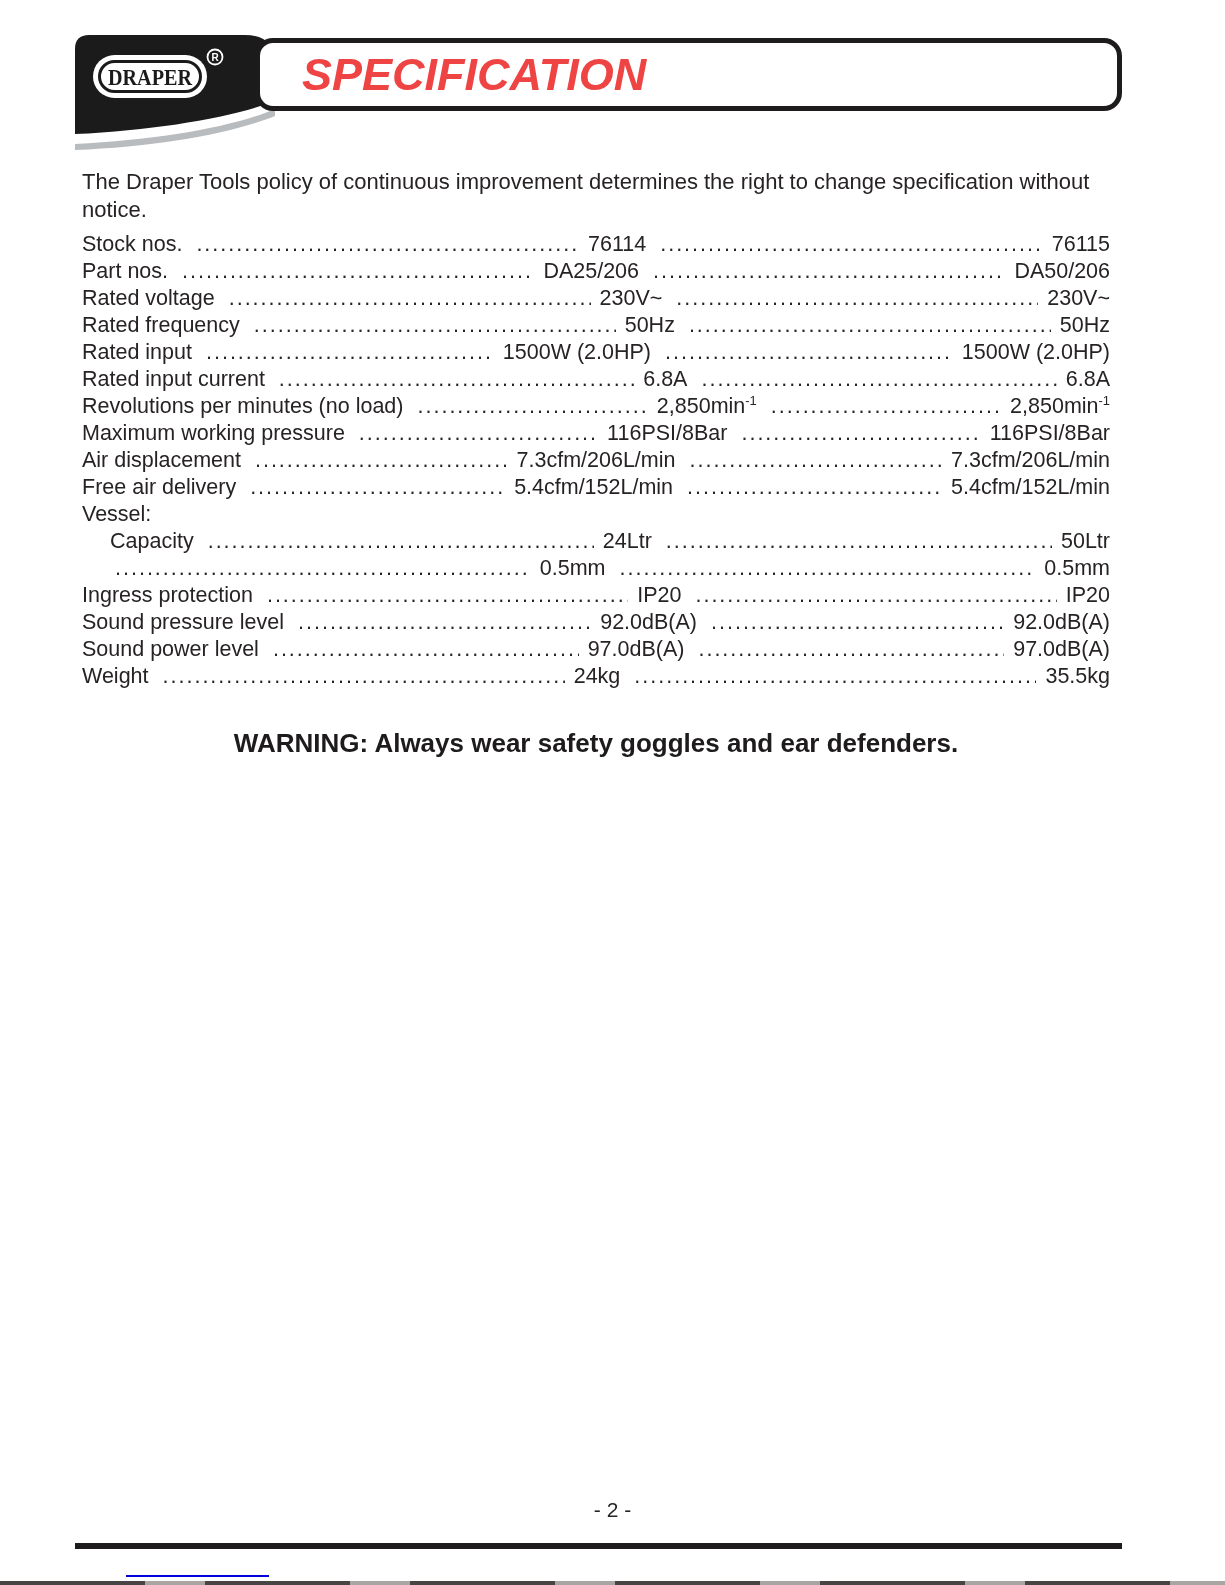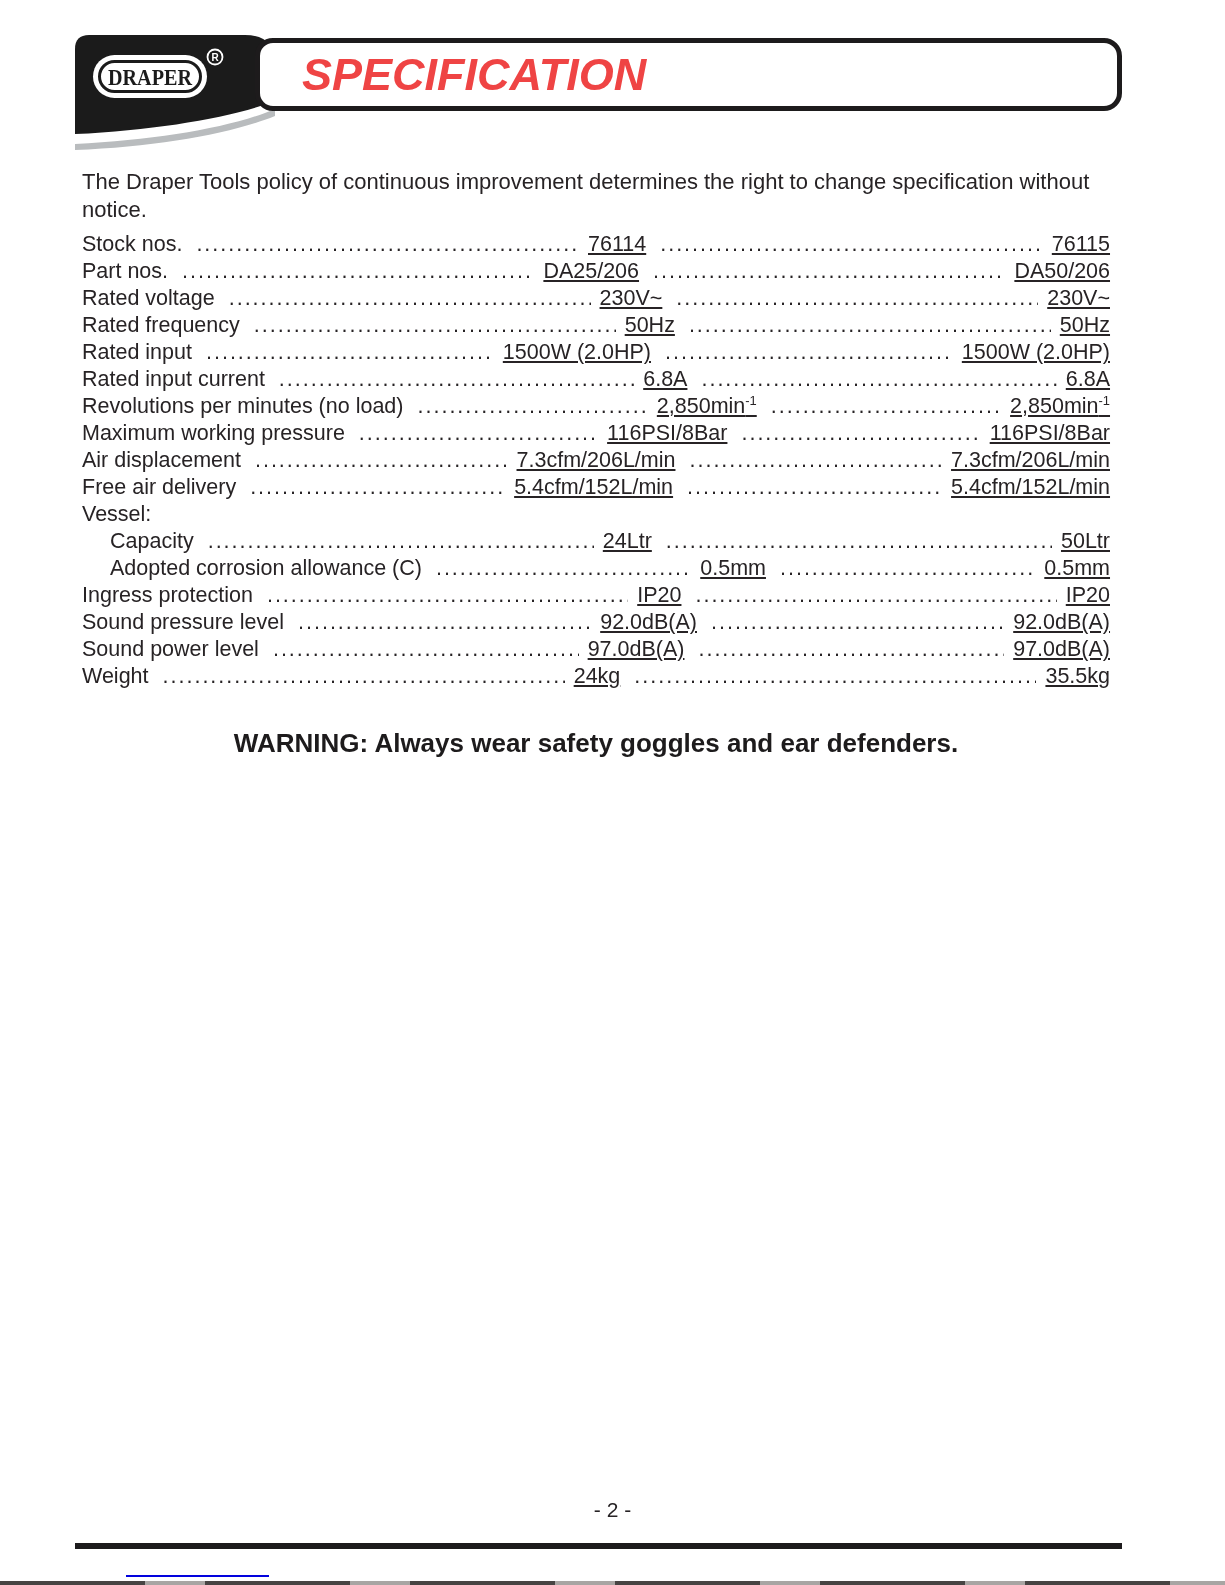--- a/index.html
+++ b/index.html
@@ -35,21 +35,21 @@
   .spec-row.indent{padding-left:28px;}
   .spec-row .label{flex:0 0 auto;}
   .spec-row .dots{
     flex:1 1 0;min-width:14px;overflow:hidden;
     white-space:nowrap;padding:0 5px;height:27px;
   }
   .spec-row .dots::after{
     content:"....................................................................................................................................................";
     letter-spacing:2px;color:#272325;
   }
-  .spec-row .val{flex:0 0 auto;text-decoration:underline;}
+  .spec-row .val{flex:0 0 auto;}
   .spec-row sup{font-size:0.6em;line-height:0;}
   .warning{
     text-align:center;font-weight:bold;font-size:26px;
     margin-top:38px;color:#1d1b1c;
   }
   
   .page-number{
     position:absolute;left:0;top:1498px;width:100%;
     text-align:center;font-size:21px;
   }
@@ -164,21 +164,20 @@
           <span class="label">Vessel:</span>
         </div>
         <div class="spec-row indent">
           <span class="label">Capacity</span>
           <span class="dots"></span>
           <span class="val"><span>24Ltr</span></span>
           <span class="dots"></span>
           <span class="val"><span>50Ltr</span></span>
         </div>
         <div class="spec-row indent">
-          <span class="label">Adopted corrosion allowance (C)</span>
           <span class="dots"></span>
           <span class="val"><span>0.5mm</span></span>
           <span class="dots"></span>
           <span class="val"><span>0.5mm</span></span>
         </div>
         <div class="spec-row">
           <span class="label">Ingress protection</span>
           <span class="dots"></span>
           <span class="val"><span>IP20</span></span>
           <span class="dots"></span>

